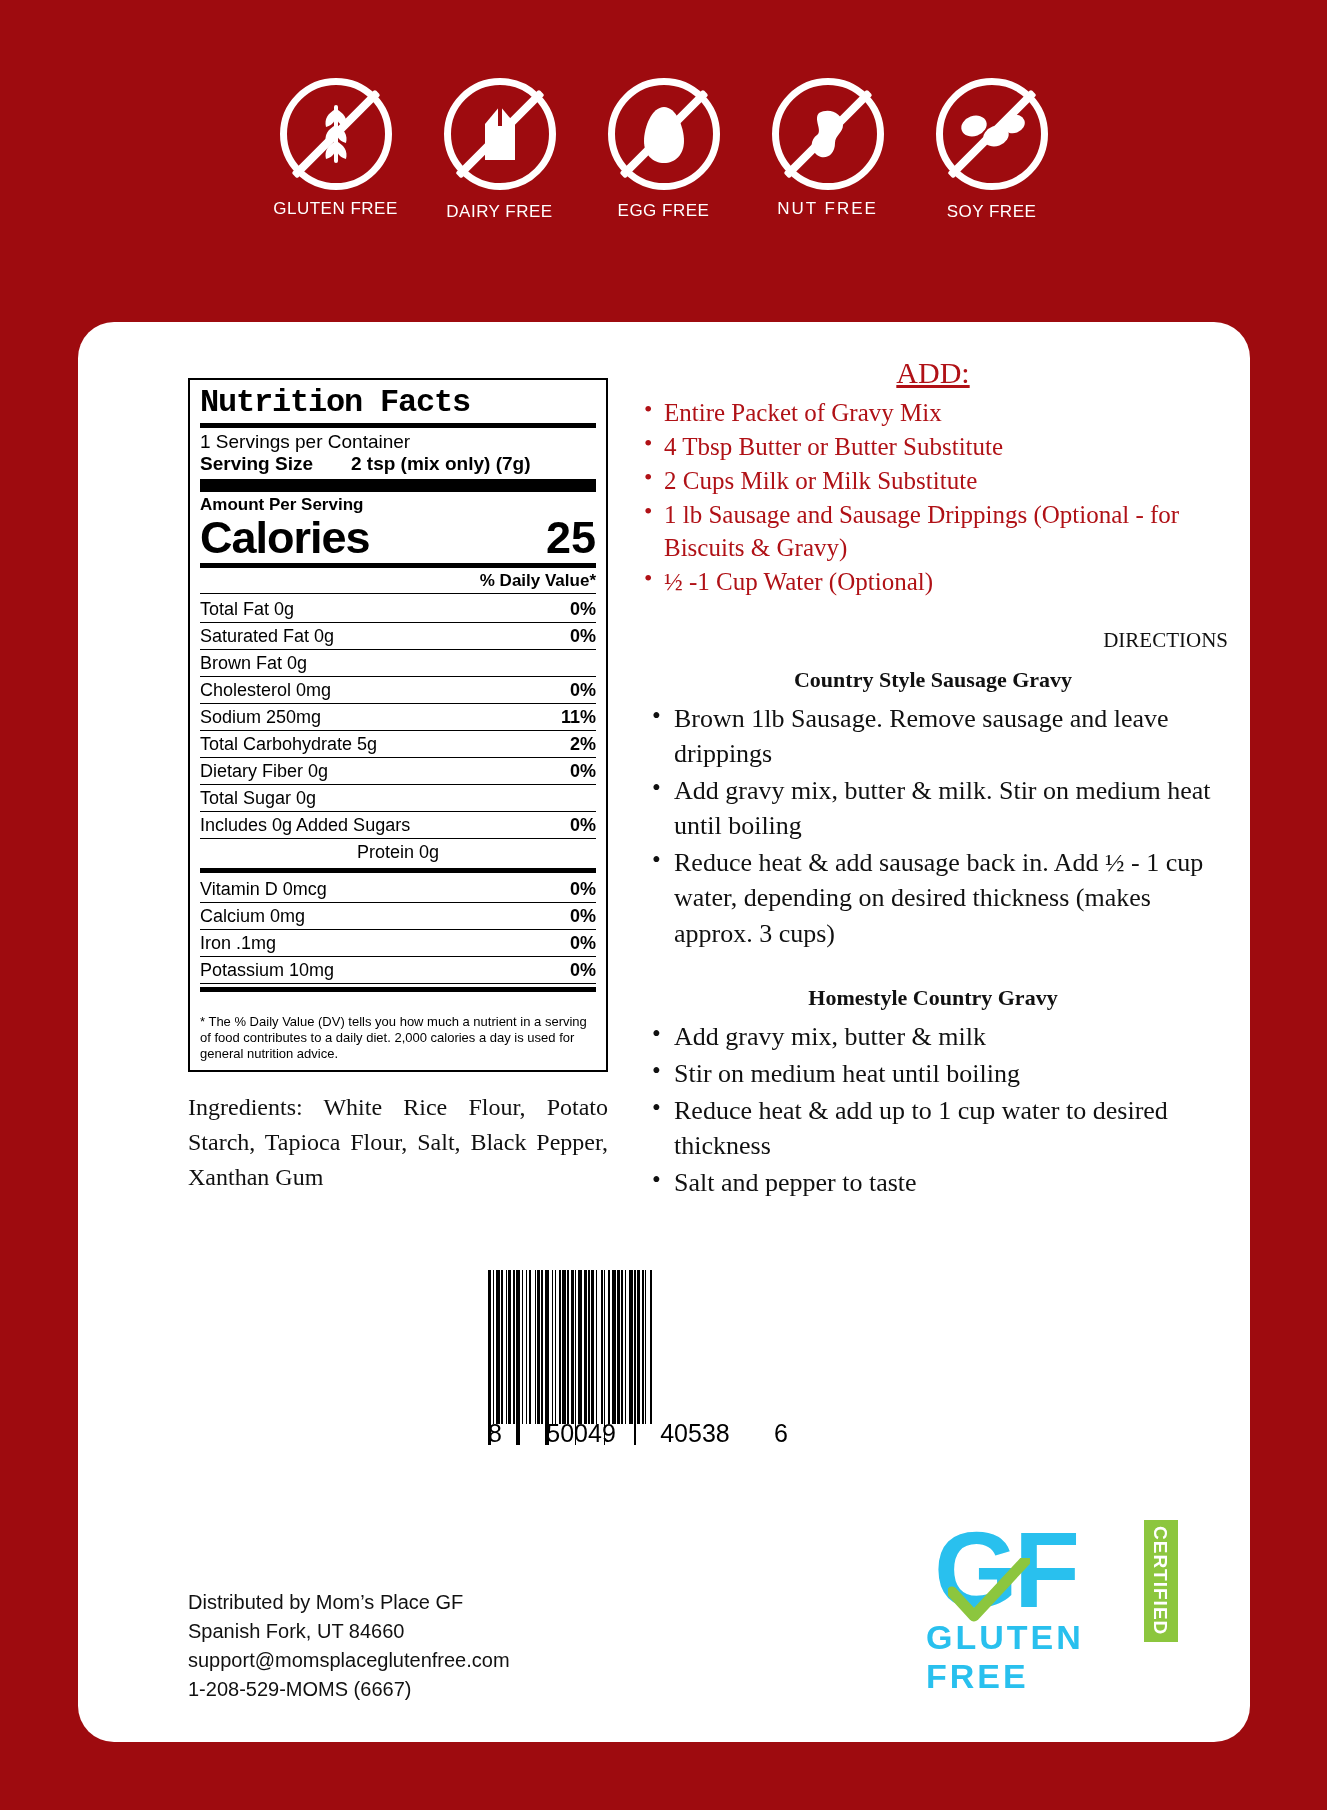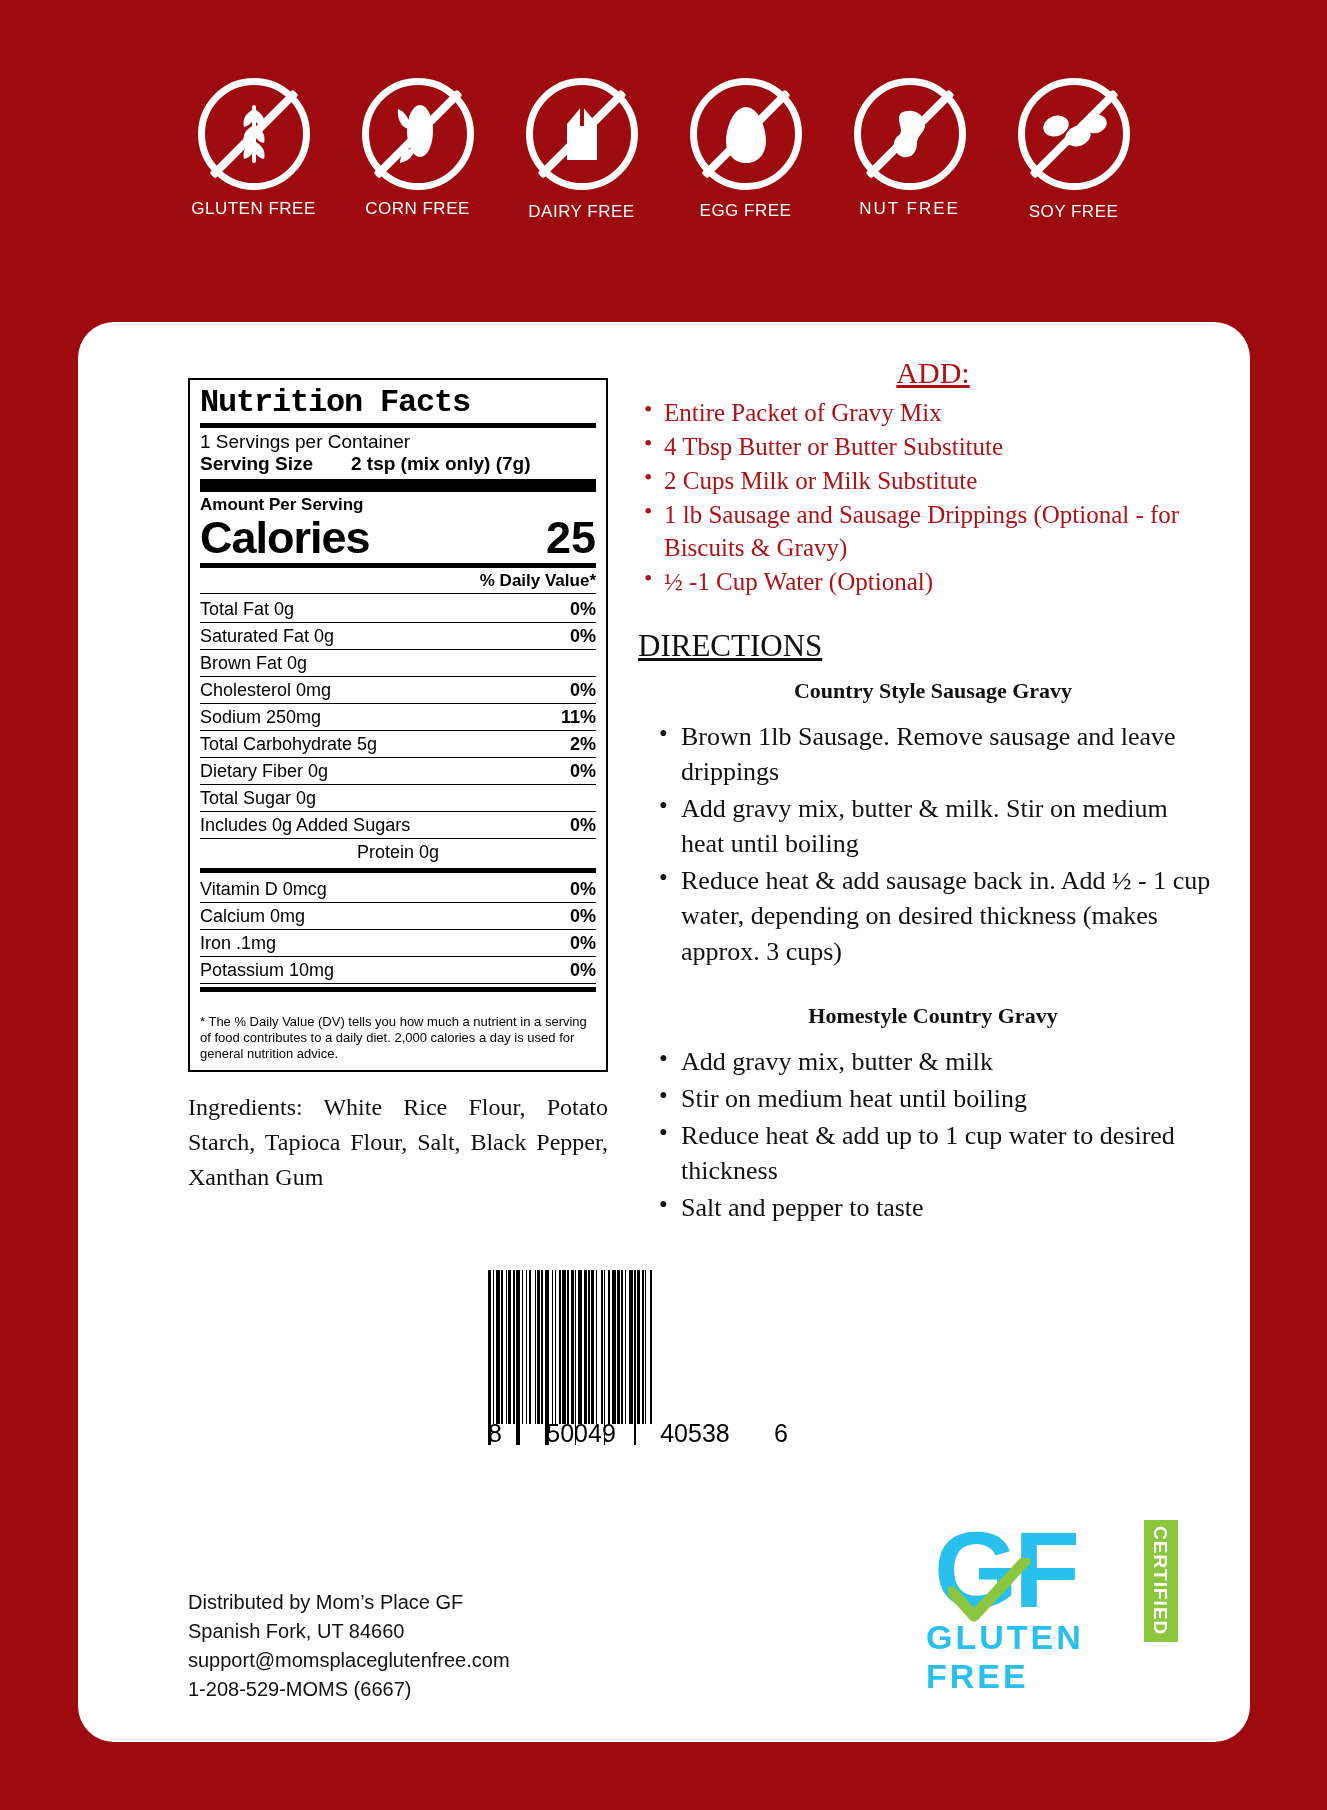--- a/index.html
+++ b/index.html
@@ -141,35 +141,34 @@
     position:relative;
     padding-left:26px;
     margin-bottom:1px;
   }
   ul.add-list li::before {
     content:"\2022";
     position:absolute; left:6px; top:-2px;
     font-size:24px;
   }
   .dir-title {
-    text-align:left;
-    font-size:31px;
-    text-decoration:underline;
+    text-align:right;
+    font-size:21px;
     margin:30px 0 14px 0;
   }
   .sub-title {
     text-align:center;
     font-size:22px;
     font-weight:bold;
     margin:0 0 6px 0;
   }
   .sub-title.second { margin-top:34px; }
   ul.dir-list {
     list-style:none;
-    margin:15px; padding:0;
+    margin:8px; padding:0;
     font-size:26px;
     line-height:1.35;
   }
   ul.dir-list li {
     position:relative;
     padding-left:28px;
     margin-bottom:2px;
   }
   ul.dir-list li::before {
     content:"\2022";
@@ -266,33 +265,20 @@
           <path d="M30 26 C38 30 42 36 40 44 C32 42 29 36 30 26Z"></path>
           <path d="M30 42 C22 46 18 52 20 60 C28 58 31 52 30 42Z"></path>
           <path d="M30 42 C38 46 42 52 40 60 C32 58 29 52 30 42Z"></path>
         </svg>
       </div>
       <div class="ff-slash"></div>
     </div>
     <div class="ff-label">GLUTEN FREE</div>
   </div>
 
-  <div class="ff-item corn">
-    <div class="ff-circle">
-      <div class="ff-glyph">
-        <svg width="56" height="70" viewBox="0 0 56 70" fill="#fff">
-          <ellipse cx="30" cy="32" rx="13" ry="26"></ellipse>
-          <path d="M18 30 C6 26 8 10 8 10 C8 10 20 14 20 30Z"></path>
-          <path d="M20 50 C10 52 10 64 10 64 C10 64 22 62 24 52Z"></path>
-        </svg>
-      </div>
-      <div class="ff-slash"></div>
-    </div>
-    <div class="ff-label">CORN FREE</div>
-  </div>
 
   <div class="ff-item dairy">
     <div class="ff-circle">
       <div class="ff-glyph">
         <svg width="58" height="68" viewBox="0 0 58 68" fill="#fff">
           <path d="M14 24 L29 6 L44 24 L44 60 L14 60 Z"></path>
           <rect x="27" y="6" width="4" height="20" fill="#9e0b0f"></rect>
         </svg>
       </div>
       <div class="ff-slash"></div>

